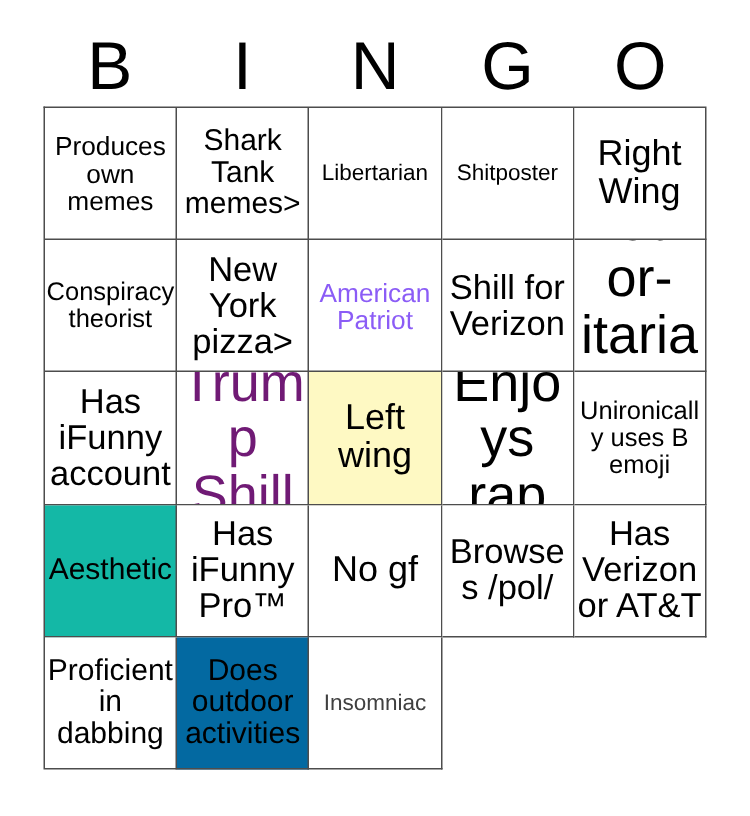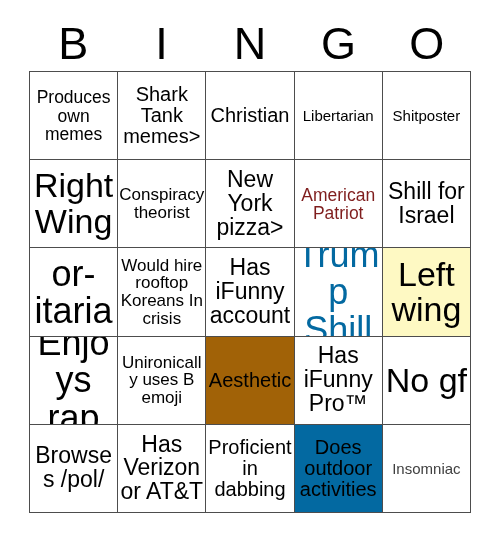--- a/index.html
+++ b/index.html
@@ -85,21 +85,21 @@
     hyphens: none;
   }
 
   
   .fs-xs   { font-size: 17px; }
   .fs-sm   { font-size: 15px; }
   .fs-md   { font-size: 17.5px; }
   .fs-lg   { font-size: 20px; }
   .fs-xl   { font-size: 23px; }
   .fs-xxl  { font-size: 36px; }
-  .fs-huge { font-size: 34px; }
+  .fs-huge { font-size: 24px; }
 </style>
 </head>
 <body>
 
 <div id="bingo-card" style="background: rgb(255, 255, 255);">
 
   <div id="bingo-header">
     <div class="header-letter" style="color: rgb(0, 0, 0);">B</div>
     <div class="header-letter" style="color: rgb(0, 0, 0);">I</div>
     <div class="header-letter" style="color: rgb(0, 0, 0);">N</div>
@@ -109,69 +109,63 @@
 
   <div id="bingo-grid" style="border-left-color: rgb(77, 77, 77); border-top-color: rgb(77, 77, 77);">
 
     <div class="bingo-cell" style="border-right-color: rgb(77, 77, 77); border-bottom-color: rgb(77, 77, 77); background: rgb(255, 255, 255);">
         <span class="cell-text fs-md" style="color: rgb(0, 0, 0);">Produces own memes</span>
       </div>
     <div class="bingo-cell" style="border-right-color: rgb(77, 77, 77); border-bottom-color: rgb(77, 77, 77); background: rgb(255, 255, 255);">
         <span class="cell-text fs-lg" style="color: rgb(0, 0, 0);">Shark Tank memes&gt;</span>
       </div>
     <div class="bingo-cell" style="border-right-color: rgb(77, 77, 77); border-bottom-color: rgb(77, 77, 77); background: rgb(255, 255, 255);">
-        <span class="cell-text fs-lg" style="color: rgb(0, 0, 0);">Christian</span>
-      </div>
-    <div class="bingo-cell" style="border-right-color: rgb(77, 77, 77); border-bottom-color: rgb(77, 77, 77); background: rgb(255, 255, 255);">
         <span class="cell-text fs-sm" style="color: rgb(0, 0, 0);">Libertarian</span>
       </div>
     <div class="bingo-cell" style="border-right-color: rgb(77, 77, 77); border-bottom-color: rgb(77, 77, 77); background: rgb(255, 255, 255);">
         <span class="cell-text fs-sm" style="color: rgb(0, 0, 0);">Shitposter</span>
       </div>
 
     <div class="bingo-cell" style="border-right-color: rgb(77, 77, 77); border-bottom-color: rgb(77, 77, 77); background: rgb(255, 255, 255);">
         <span class="cell-text fs-huge" style="color: rgb(0, 0, 0);">Right Wing</span>
       </div>
     <div class="bingo-cell" style="border-right-color: rgb(77, 77, 77); border-bottom-color: rgb(77, 77, 77); background: rgb(255, 255, 255);">
         <span class="cell-text fs-xs" style="color: rgb(0, 0, 0);">Conspiracy theorist</span>
       </div>
     <div class="bingo-cell" style="border-right-color: rgb(77, 77, 77); border-bottom-color: rgb(77, 77, 77); background: rgb(255, 255, 255);">
         <span class="cell-text fs-xl" style="color: rgb(0, 0, 0);">New York pizza&gt;</span>
       </div>
     <div class="bingo-cell" style="border-right-color: rgb(77, 77, 77); border-bottom-color: rgb(77, 77, 77); background: rgb(255, 255, 255);">
-        <span class="cell-text fs-md" style="color: #7f1d1d;">American Patriot</span>
+        <span class="cell-text fs-md" style="color: #8b5cf6;">American Patriot</span>
       </div>
     <div class="bingo-cell" style="border-right-color: rgb(77, 77, 77); border-bottom-color: rgb(77, 77, 77); background: rgb(255, 255, 255);">
-        <span class="cell-text fs-xl" style="color: rgb(0, 0, 0);">Shill for Israel</span>
+        <span class="cell-text fs-xl" style="color: rgb(0, 0, 0);">Shill for Verizon</span>
       </div>
 
     <div class="bingo-cell" style="border-right-color: rgb(77, 77, 77); border-bottom-color: rgb(77, 77, 77); background: rgb(255, 255, 255);">
         <span class="cell-text fs-xxl" style="color: rgb(0, 0, 0);">Author-
 itarian</span>
       </div>
     <div class="bingo-cell" style="border-right-color: rgb(77, 77, 77); border-bottom-color: rgb(77, 77, 77); background: rgb(255, 255, 255);">
-        <span class="cell-text fs-xs" style="color: rgb(0, 0, 0);">Would hire rooftop Koreans In crisis</span>
-      </div>
-    <div class="bingo-cell" style="border-right-color: rgb(77, 77, 77); border-bottom-color: rgb(77, 77, 77); background: rgb(255, 255, 255);">
         <span class="cell-text fs-xl" style="color: rgb(0, 0, 0);">Has iFunny account</span>
       </div>
     <div class="bingo-cell" style="border-right-color: rgb(77, 77, 77); border-bottom-color: rgb(77, 77, 77); background: rgb(255, 255, 255);">
-        <span class="cell-text fs-xxl" style="color: #0369a1;">Trump Shill</span>
+        <span class="cell-text fs-xxl" style="color: #701a75;">Trump Shill</span>
       </div>
     <div class="bingo-cell" style="border-right-color: rgb(77, 77, 77); border-bottom-color: rgb(77, 77, 77); background: #fef9c3;">
         <span class="cell-text fs-huge" style="color: rgb(0, 0, 0);">Left wing</span>
       </div>
 
     <div class="bingo-cell" style="border-right-color: rgb(77, 77, 77); border-bottom-color: rgb(77, 77, 77); background: rgb(255, 255, 255);">
         <span class="cell-text fs-xxl" style="color: rgb(0, 0, 0);">Enjoys rap</span>
       </div>
     <div class="bingo-cell" style="border-right-color: rgb(77, 77, 77); border-bottom-color: rgb(77, 77, 77); background: rgb(255, 255, 255);">
         <span class="cell-text fs-xs" style="color: rgb(0, 0, 0);">Unironically uses B emoji</span>
       </div>
-    <div class="bingo-cell" style="border-right-color: rgb(77, 77, 77); border-bottom-color: rgb(77, 77, 77); background: #a16207;">
+    <div class="bingo-cell" style="border-right-color: rgb(77, 77, 77); border-bottom-color: rgb(77, 77, 77); background: #14b8a6;">
         <span class="cell-text fs-lg" style="color: rgb(0, 0, 0);">Aesthetic</span>
       </div>
     <div class="bingo-cell" style="border-right-color: rgb(77, 77, 77); border-bottom-color: rgb(77, 77, 77); background: rgb(255, 255, 255); justify-content: flex-end;">
         <span class="cell-text fs-xl" style="color: rgb(0, 0, 0);">Has iFunny Pro™</span>
       </div>
     <div class="bingo-cell" style="border-right-color: rgb(77, 77, 77); border-bottom-color: rgb(77, 77, 77); background: rgb(255, 255, 255);">
         <span class="cell-text fs-huge" style="color: rgb(0, 0, 0);">No gf</span>
       </div>
 
     <div class="bingo-cell" style="border-right-color: rgb(77, 77, 77); border-bottom-color: rgb(77, 77, 77); background: rgb(255, 255, 255);">

